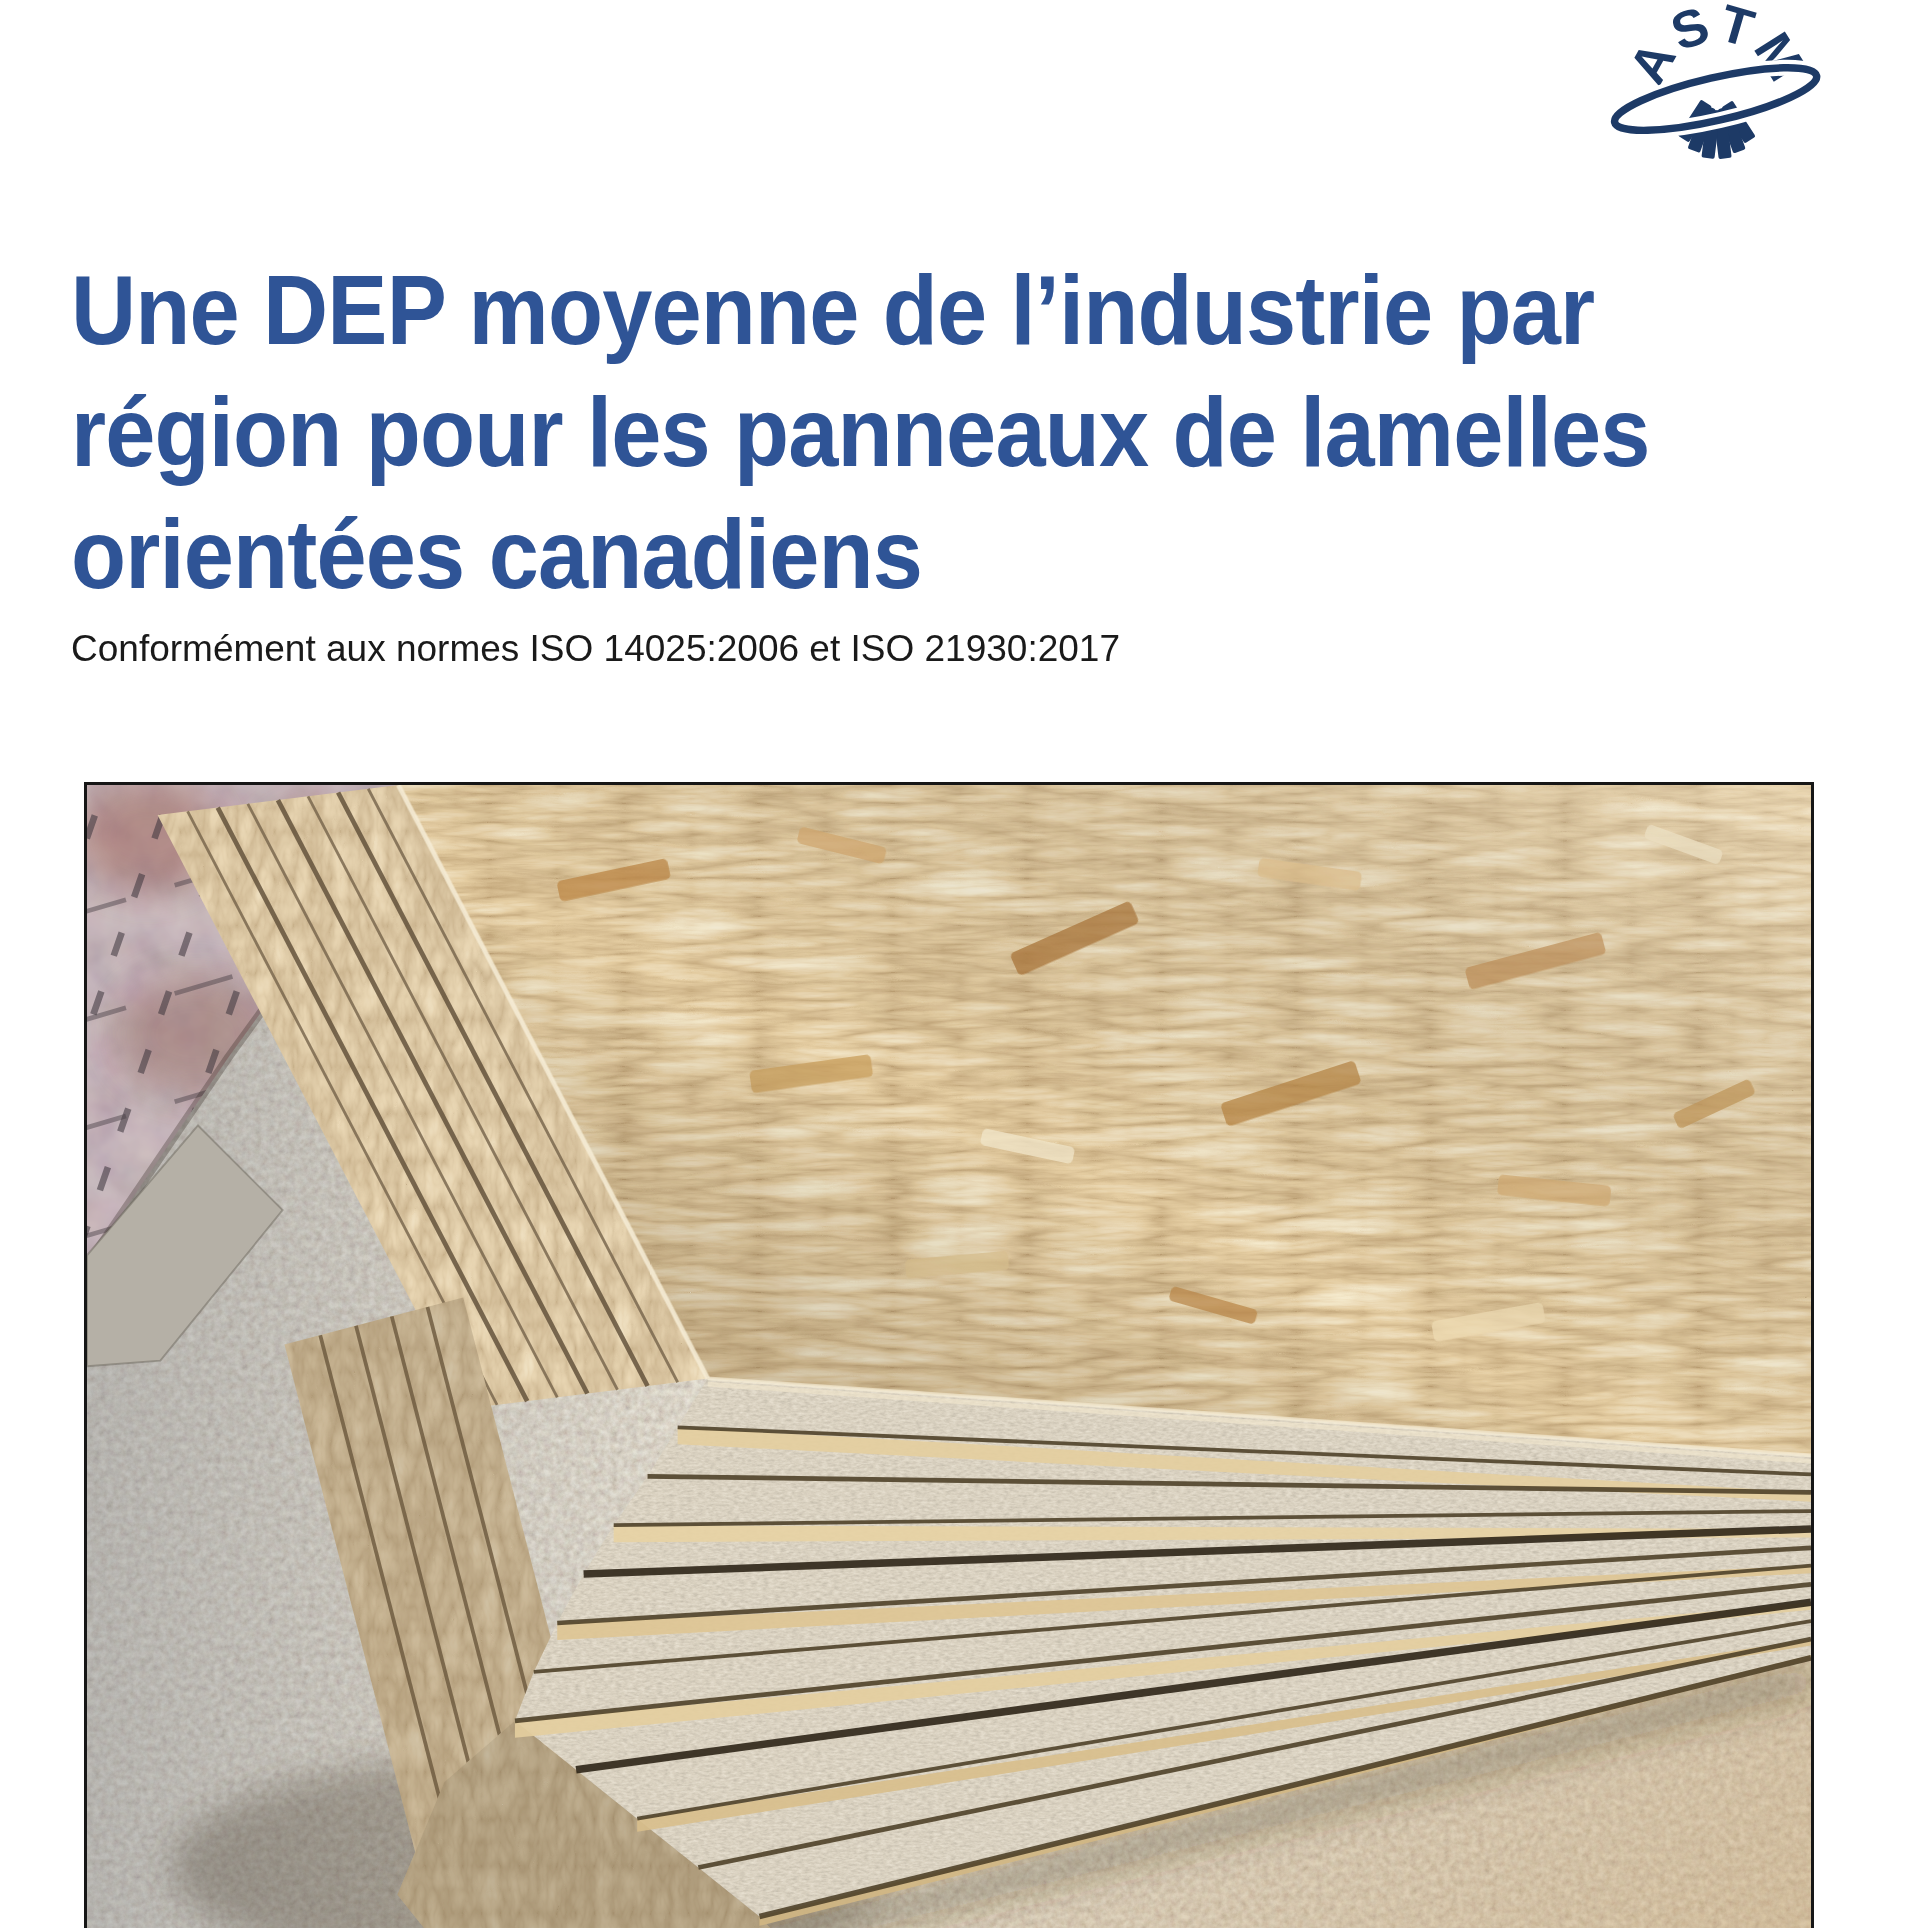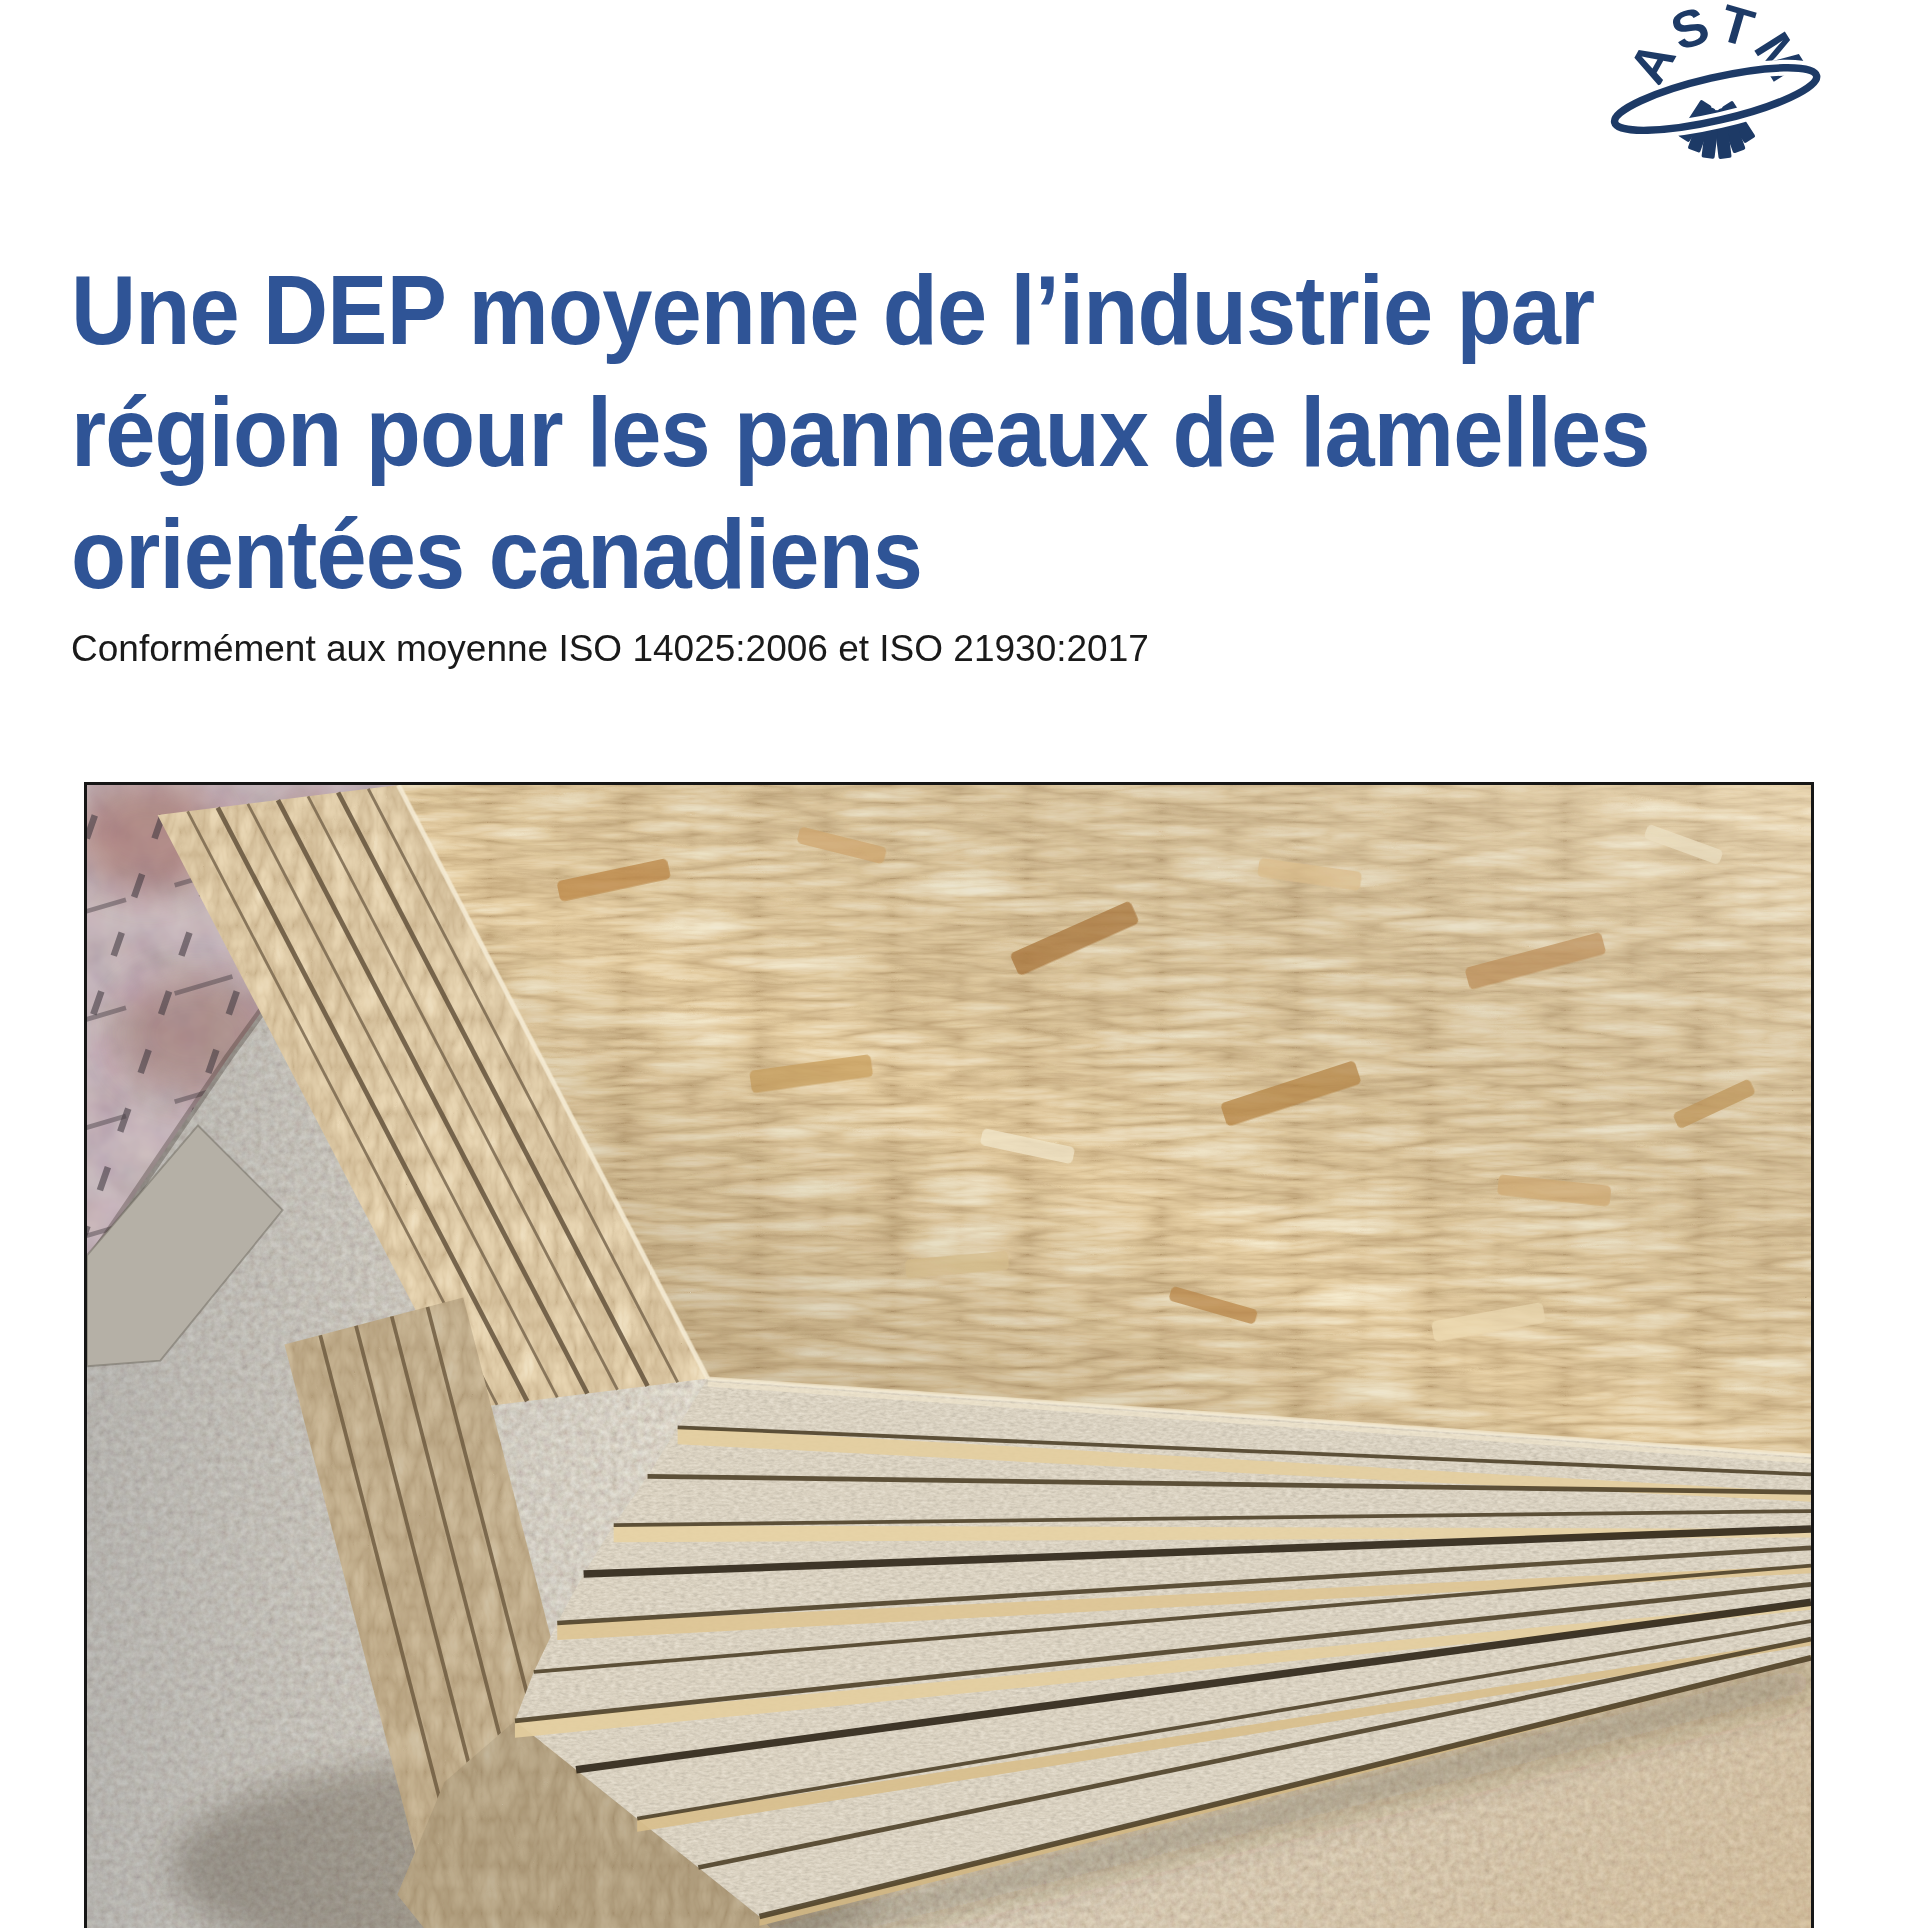--- a/index.html
+++ b/index.html
@@ -86,21 +86,21 @@
       <ellipse cx="111" cy="104" rx="111" ry="23" fill="none" stroke="#1d3a66" stroke-width="8" transform="rotate(-13 111 104)"></ellipse>
     </g>
   </svg>
 
   <h1 class="doc-title">
     <span class="tl">Une DEP moyenne de l’industrie par</span>
     <span class="tl">région pour les panneaux de lamelles</span>
     <span class="tl">orientées canadiens</span>
   </h1>
 
-  <p class="doc-subtitle">Conformément aux moyenne ISO 14025:2006 et ISO 21930:2017</p>
+  <p class="doc-subtitle">Conformément aux normes ISO 14025:2006 et ISO 21930:2017</p>
 
   <div class="cover-photo">
     <svg viewBox="0 0 1833 1218" preserveAspectRatio="xMidYMin slice">
       <defs>
         <filter id="fGravel" x="-2%" y="-2%" width="104%" height="104%">
           <feTurbulence type="fractalNoise" baseFrequency="0.14" numOctaves="4" seed="9"></feTurbulence>
           <feColorMatrix type="saturate" values="0.12"></feColorMatrix>
           <feComponentTransfer>
             <feFuncR type="table" tableValues="0.40 0.62 0.78 0.90"></feFuncR>
             <feFuncG type="table" tableValues="0.36 0.57 0.74 0.88"></feFuncG>

